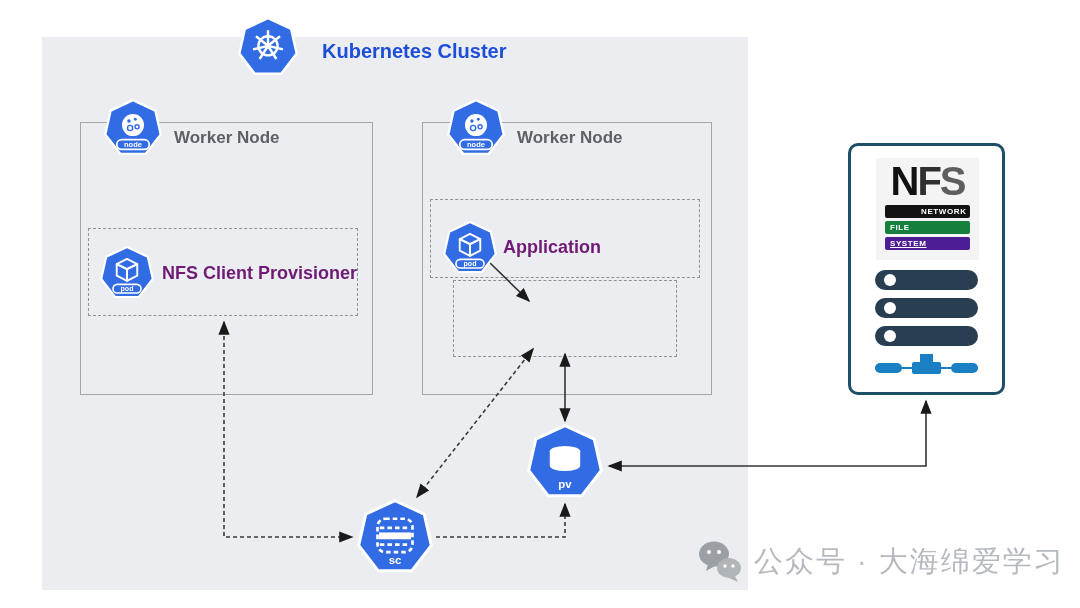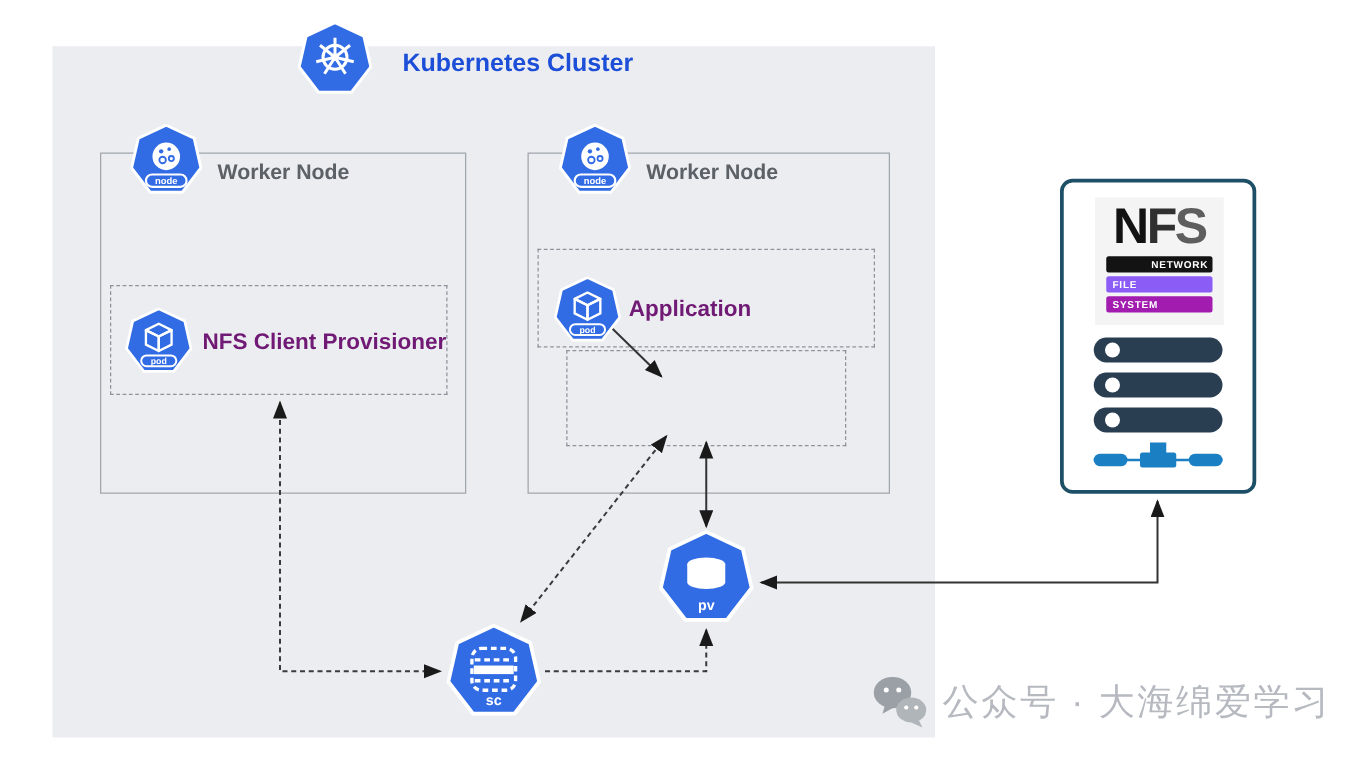--- a/index.html
+++ b/index.html
@@ -17,22 +17,22 @@
   .nfs-server{position:absolute;left:848px;top:143px;width:157px;height:252px;background:#fff;
     border:3px solid #1d4f66;border-radius:10px;z-index:3;box-sizing:border-box;}
   .nfs-logo{position:absolute;left:25px;top:12px;width:103px;height:102px;background:#f4f4f4;padding-top:2px;box-sizing:border-box;}
   .nfs-word{display:flex;justify-content:center;font-weight:900;font-size:40px;line-height:42px;letter-spacing:-2px;}
   .nfs-word span:nth-child(1){color:#121212;}
   .nfs-word span:nth-child(2){color:#303030;}
   .nfs-word span:nth-child(3){color:#5e5e5e;}
   .nfs-bar{width:85px;margin:3px auto 0 auto;border-radius:2px;color:#fff;font-size:8px;font-weight:bold;
     letter-spacing:.6px;padding:2px 0 2px 5px;box-sizing:border-box;}
   .nfs-bar.b1{background:#131313;padding-left:36px;}
-  .nfs-bar.b2{background:#8b5cf6;}
-  .nfs-bar.b3{background:#a21caf;}
+  .nfs-bar.b2{background:#15803d;}
+  .nfs-bar.b3{background:#4c1d95;text-decoration:underline;}
   .disk{position:absolute;left:24px;width:103px;height:20px;background:#2a3e52;border-radius:10px;}
   .disk .dot{position:absolute;left:9px;top:4px;width:12px;height:12px;border-radius:50%;background:#fff;}
   .conn{position:absolute;left:24px;top:206px;width:103px;height:26px;}
   .conn .wire{position:absolute;left:0;top:15px;width:103px;height:2px;background:#1b7fc4;}
   .conn .pill{position:absolute;top:11px;width:27px;height:10px;border-radius:5px;background:#1b7fc4;}
   .conn .stem{position:absolute;left:45px;top:2px;width:13px;height:10px;background:#1b7fc4;}
   .conn .base{position:absolute;left:37px;top:10px;width:29px;height:12px;border-radius:2px;background:#1b7fc4;}
   
   .watermark{position:absolute;left:698px;top:540px;display:flex;align-items:center;z-index:5;}
   .watermark .txt{margin-left:10px;font-size:29px;color:#b6bac0;letter-spacing:2px;}

